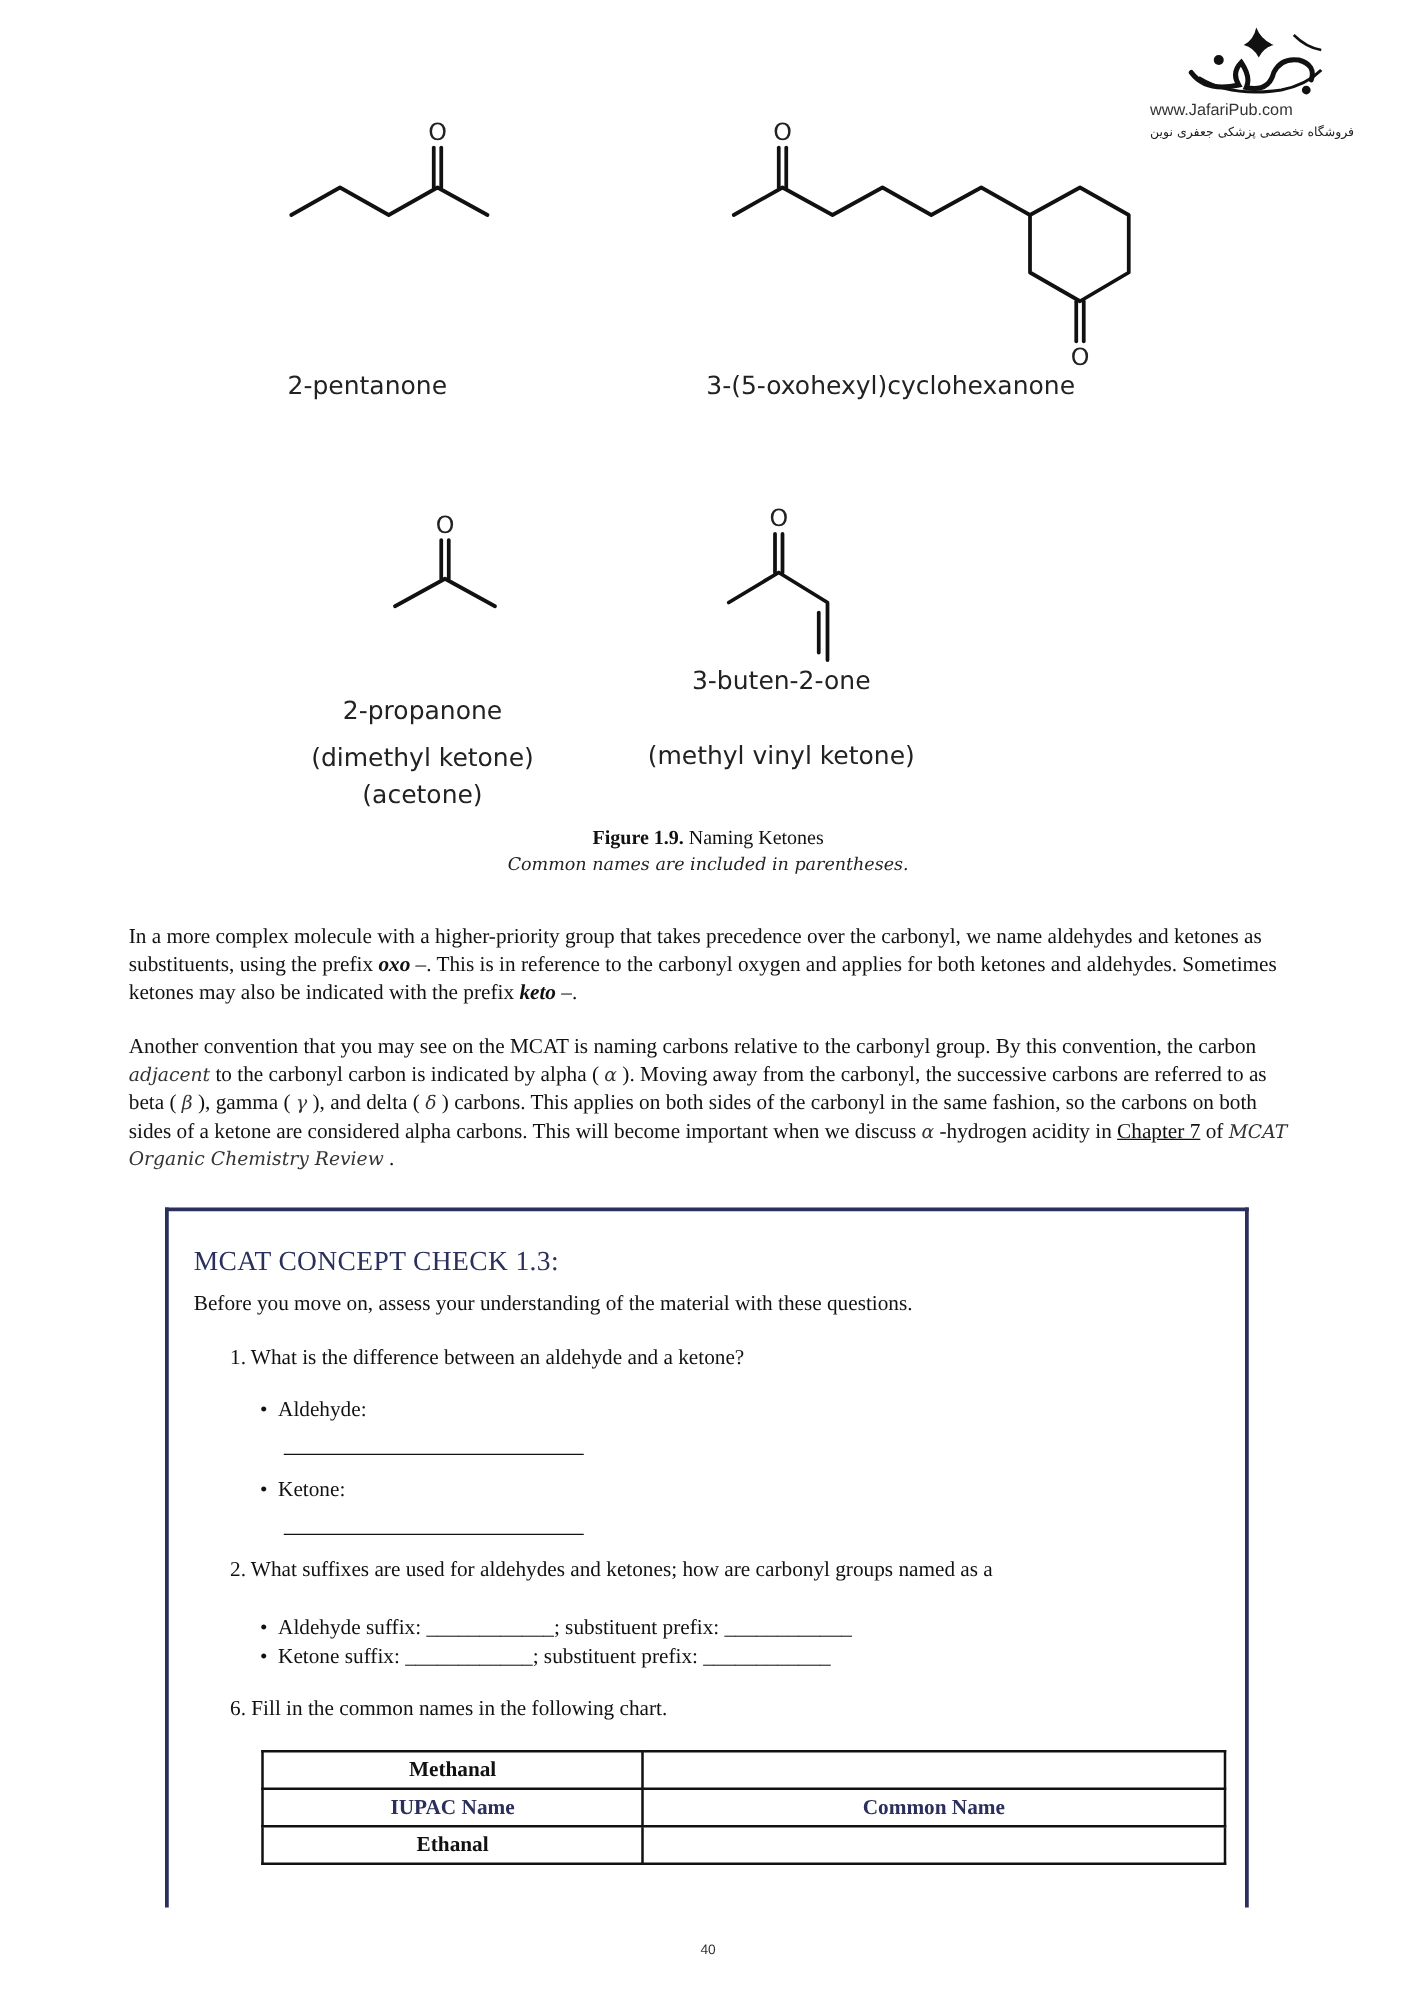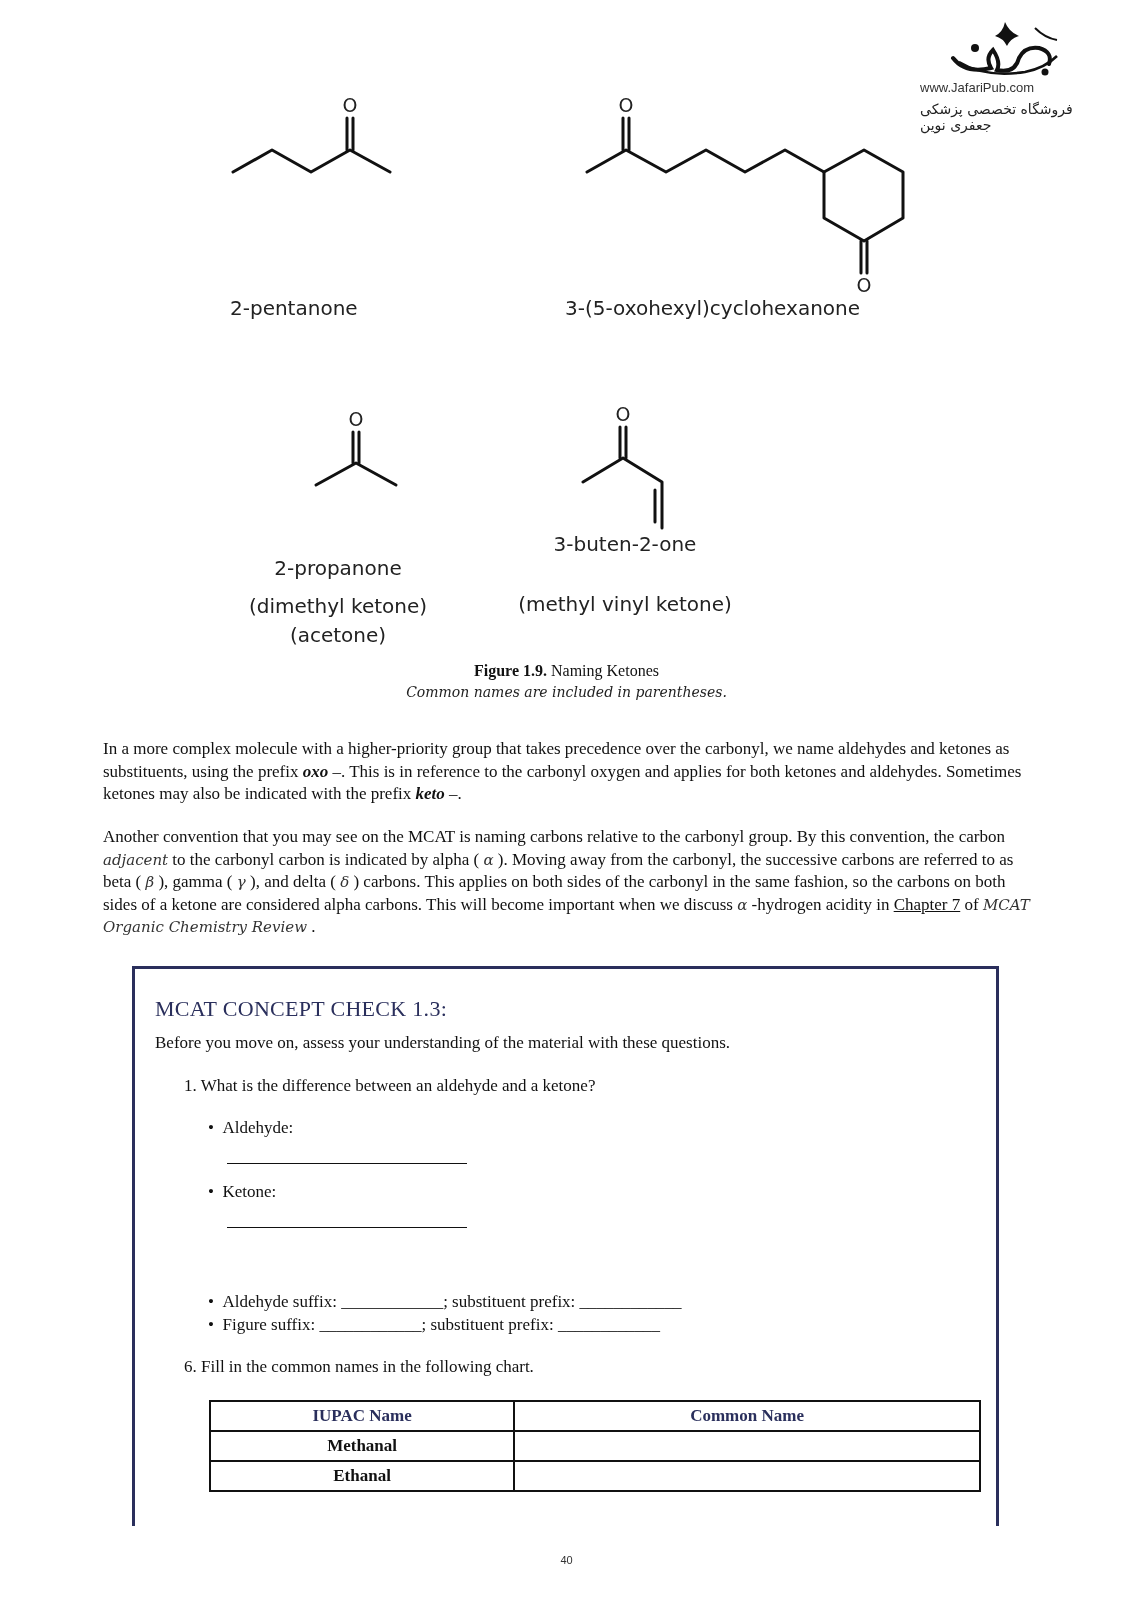--- a/index.html
+++ b/index.html
@@ -1,21 +1,21 @@
 <!DOCTYPE html>
 <html><head>
 <meta charset="utf-8">
 <style>
   html, body { margin: 0; padding: 0; background: #ffffff; }
   body { width: 1133px; height: 1604px; position: relative; overflow: hidden; font-family: "Liberation Serif", serif; color: #111; }
   .abs { position: absolute; }
   .logo { left: 920px; top: 18px; width: 170px; text-align: left; }
   .logo svg { display: block; margin: 0 auto; }
   .logo .url { font-family: "Liberation Sans", sans-serif; font-size: 13px; color: #333; margin-top: 0px; }
-  .logo .fa { font-family: "DejaVu Sans", sans-serif; font-size: 14px; color: #222; margin-top: 6px; direction: rtl; }
+  .logo .fa { font-family: "DejaVu Sans", sans-serif; font-size: 10px; color: #222; margin-top: 6px; direction: rtl; }
   .chem-label { font-family: "DejaVu Sans", sans-serif; font-size: 20px; color: #222; white-space: nowrap; }
   .chem-center { text-align: center; }
   .figcap { left: 0; width: 1133px; text-align: center; top: 662px; font-size: 16px; }
   .figcap b { font-weight: bold; }
   .figsub { left: 0; width: 1133px; text-align: center; top: 684px; font-size: 15px; font-style: italic; font-family: "DejaVu Serif", serif; font-size: 14px; color:#222; }
   .para { left: 103px; width: 935px; font-size: 17px; line-height: 22.5px; }
   .para i.soft { font-family: "DejaVu Serif", serif; font-size: 15px; color: #333; }
   .para u { text-decoration: underline; }
   .box { left: 132px; top: 966px; width: 867px; height: 560px; border: 3px solid #2a2f5c; border-bottom: none; box-sizing: border-box; }
   .box-title { left: 155px; top: 996px; font-size: 22px; color: #2a2f5c; letter-spacing: 0.3px; }
@@ -112,39 +112,40 @@
 <div class="abs box-title">MCAT CONCEPT CHECK 1.3:</div>
 <div class="abs box-intro">Before you move on, assess your understanding of the material with these questions.</div>
 
 <div class="abs q" style="left:184px;top:1076px;">1. What is the difference between an aldehyde and a ketone?</div>
 <div class="abs bullet" style="left:208px;top:1118px;">•&nbsp;&nbsp;<span>Aldehyde:</span></div>
 <div class="blank-line" style="left:227px;top:1163px;width:240px;"></div>
 <div class="abs bullet" style="left:208px;top:1182px;">•&nbsp;&nbsp;<span>Ketone:</span></div>
 <div class="blank-line" style="left:227px;top:1227px;width:240px;"></div>
 
 <div class="abs q" style="left:184px;top:1246px;">
+  <div>2. What suffixes are used for aldehydes and ketones; how are carbonyl groups named as a</div>
 </div>
 <div class="abs bullet" style="left:208px;top:1292px;">
   •&nbsp;&nbsp;<span>Aldehyde suffix: </span><span>____________</span><span>; substituent prefix: </span><span>____________</span>
 </div>
 <div class="abs bullet" style="left:208px;top:1315px;">
-  •&nbsp;&nbsp;<span>Figure suffix: </span><span>____________</span><span>; substituent prefix: </span><span>____________</span>
+  •&nbsp;&nbsp;<span>Ketone suffix: </span><span>____________</span><span>; substituent prefix: </span><span>____________</span>
 </div>
 
 <div class="abs q" style="left:184px;top:1357px;">6. Fill in the common names in the following chart.</div>
 
 <table class="chart">
   <tbody>
       <tr>
+    <td class="iupac">Methanal</td>
+    <td></td>
+  </tr>
+  <tr>
     <th style="width:39.5%;">IUPAC Name</th>
     <th>Common Name</th>
-  </tr>
-  <tr>
-    <td class="iupac">Methanal</td>
-    <td></td>
   </tr>
   <tr>
     <td class="iupac">Ethanal</td>
     <td></td>
   </tr>
 </tbody>
   </table>
 
 <div class="abs pagenum">40</div>
 

